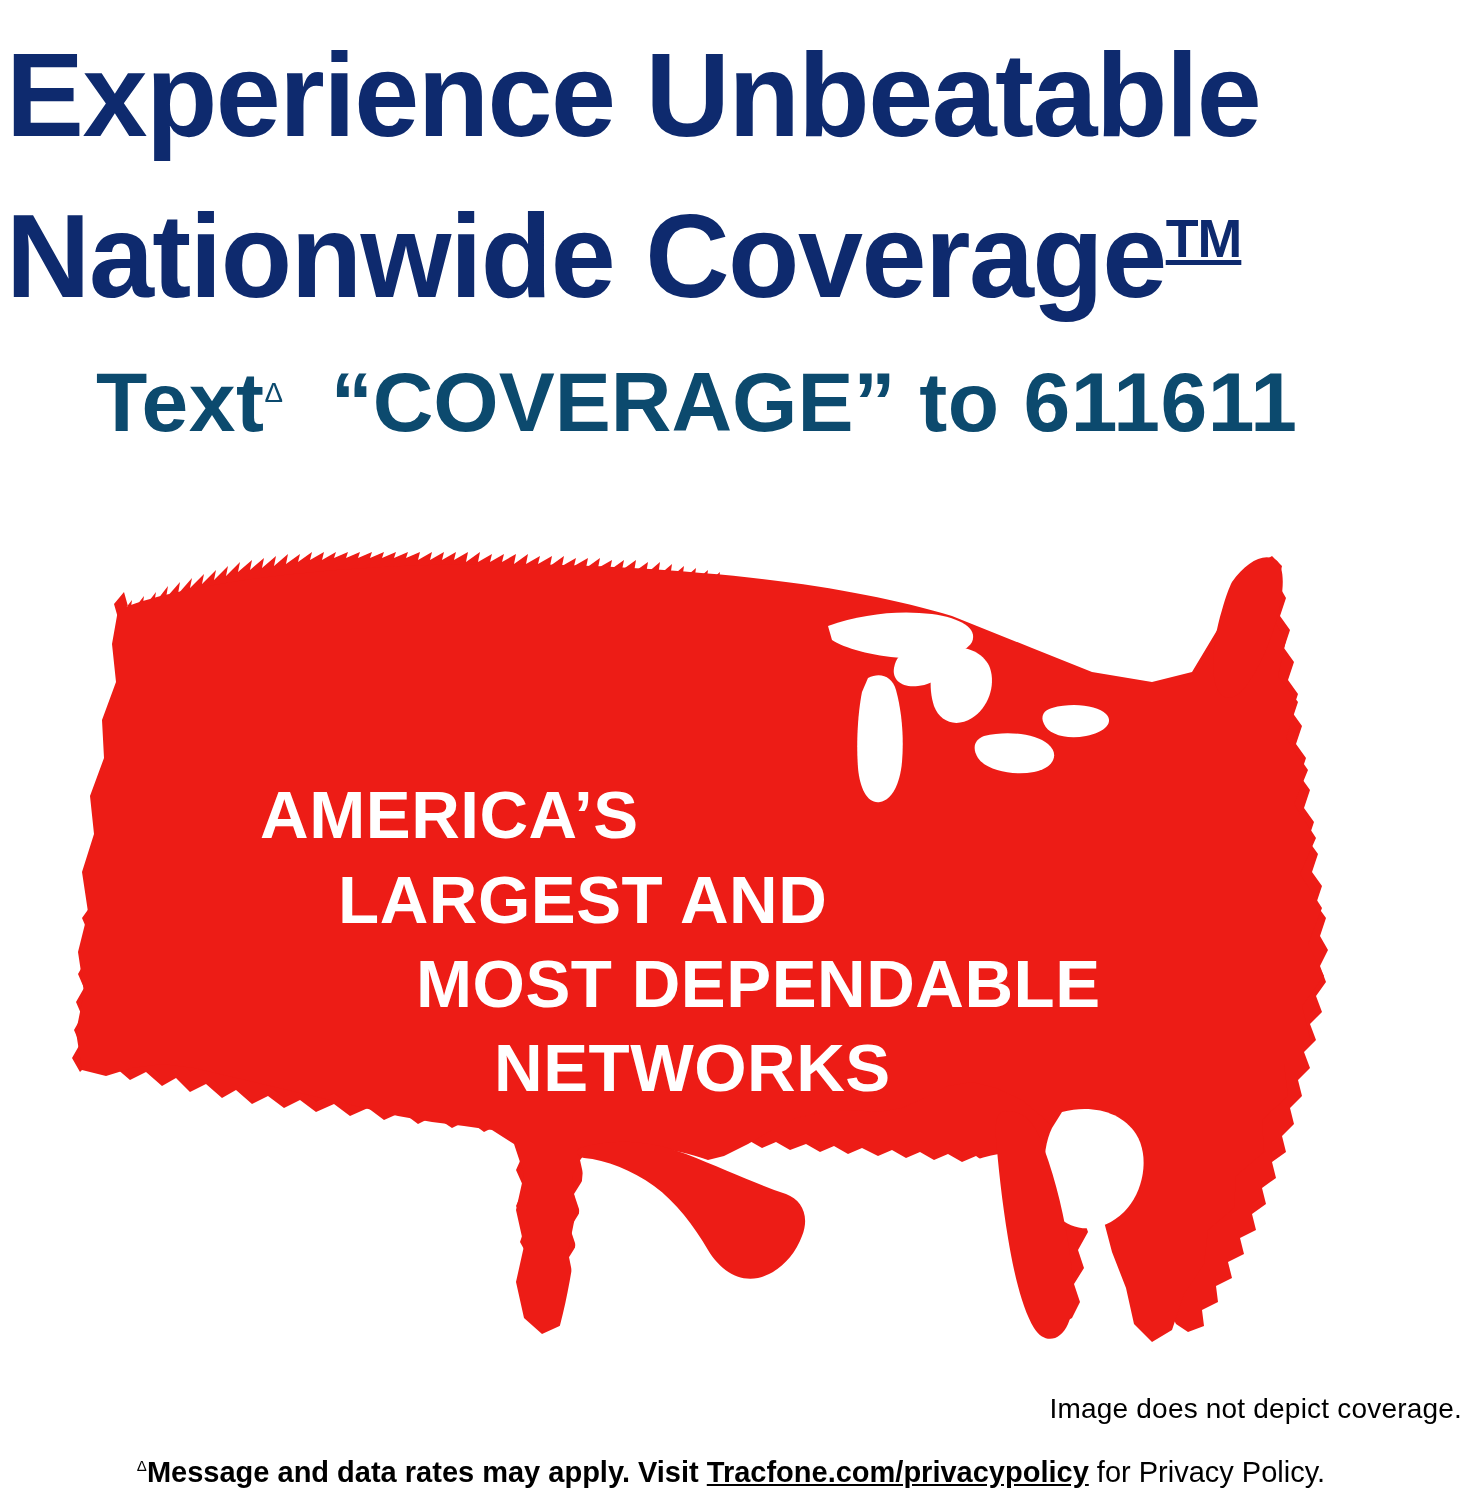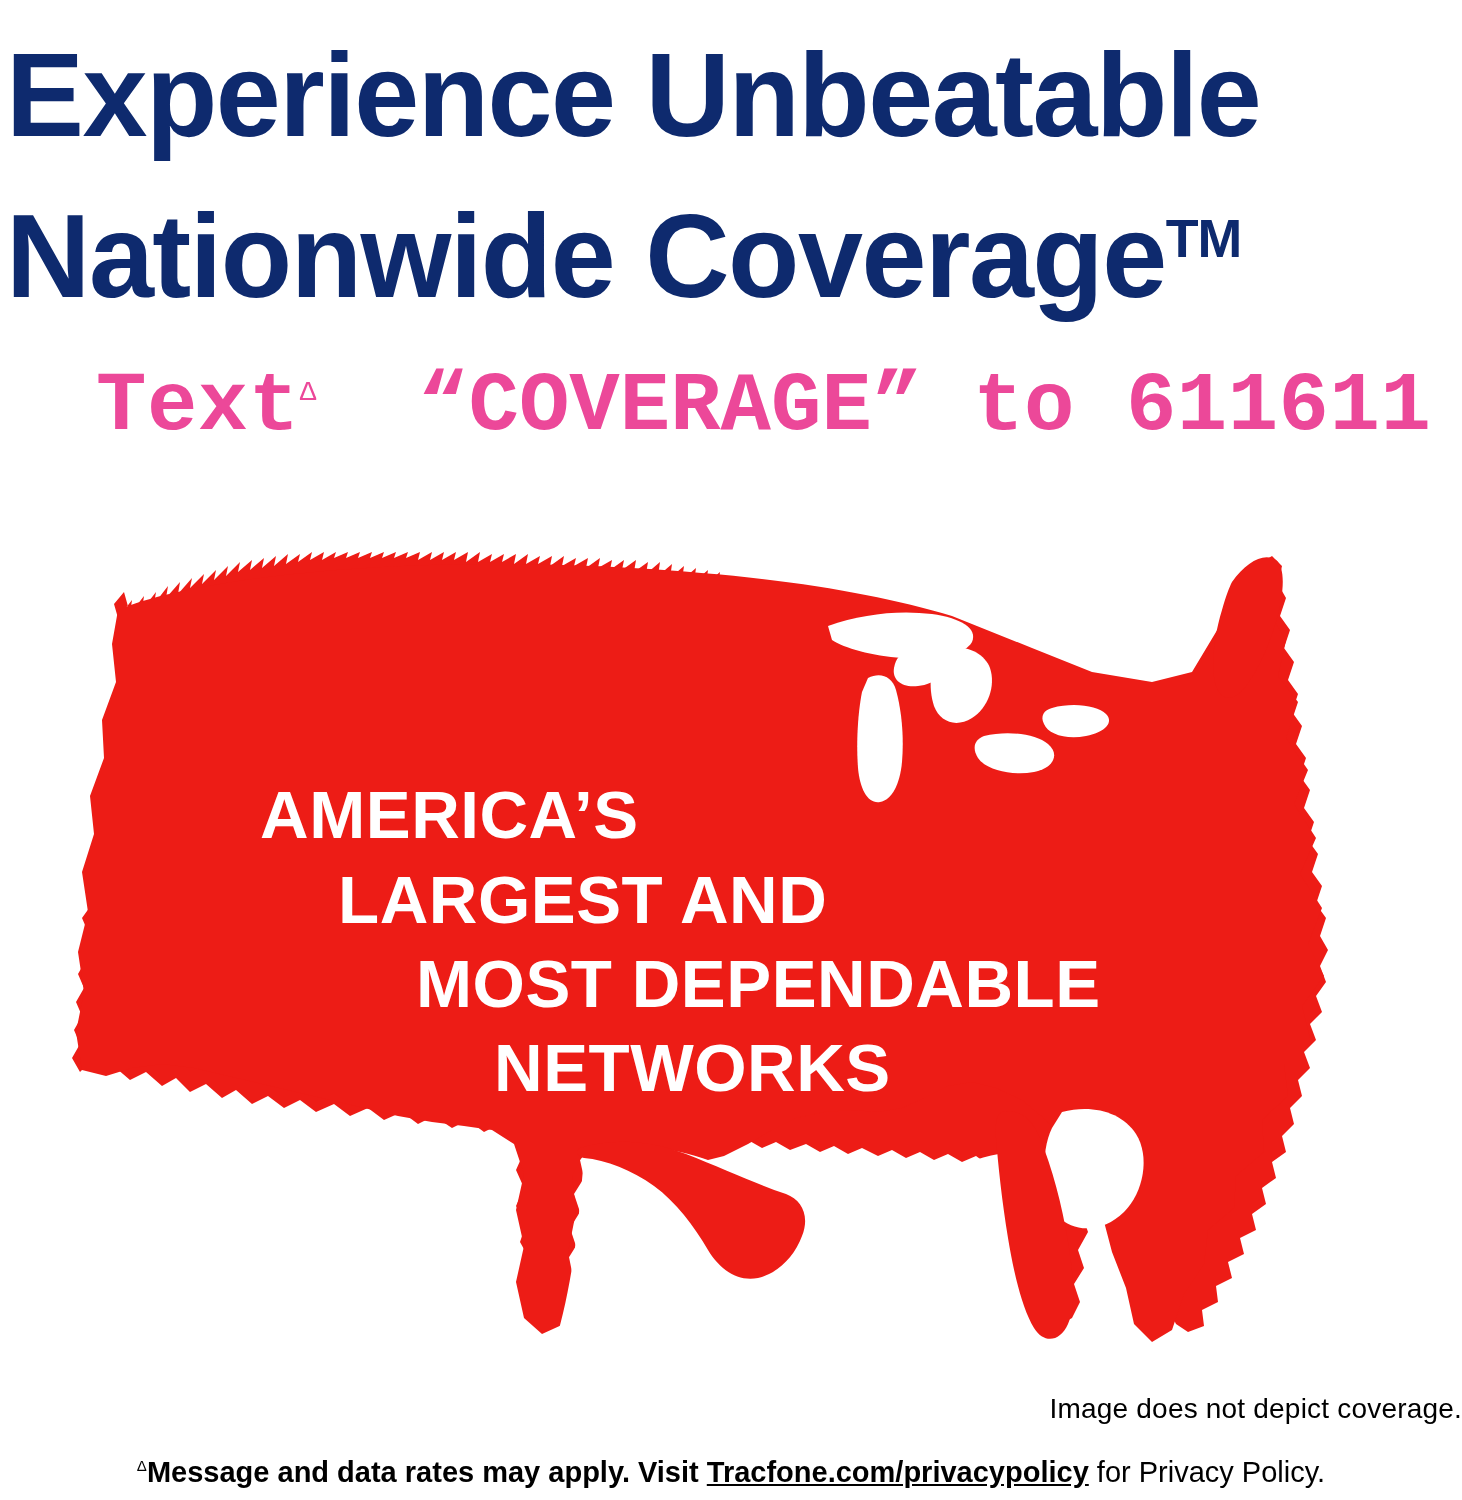--- a/index.html
+++ b/index.html
@@ -39,29 +39,30 @@
     letter-spacing: -1.5px;
     white-space: nowrap;
     transform: scaleX(0.99);
     transform-origin: left center;
   }
   .tm-mark {
     font-size: 0.46em;
     vertical-align: super;
     letter-spacing: -1px;
     font-weight: 700;
+    text-decoration: underline;
   }
 
   
   .subhead {
     position: absolute;
     left: 96px;
     top: 345px;
-    color: #ec4899;
-    font-family: Liberation Mono, monospace;
+    color: #0c4a6e;
+    font-family: Liberation Sans, sans-serif;
     font-weight: 700;
     font-size: 84px;
     line-height: 96px;
     letter-spacing: 0.5px;
     white-space: nowrap;
   }
   .sup-delta {
     font-size: 0.33em;
     vertical-align: super;
     font-weight: 400;

